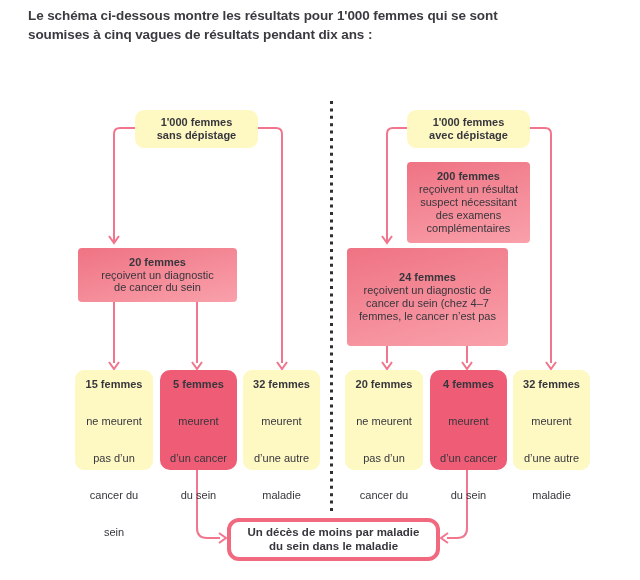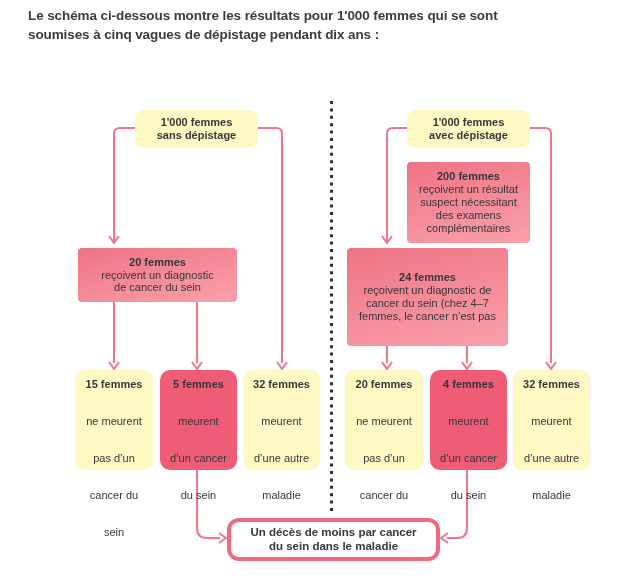--- a/index.html
+++ b/index.html
@@ -31,21 +31,21 @@
     font-weight:bold; font-size:11.5px; justify-content:center;
   }
 </style>
 </head>
 <body>
 
 <div id="canvas">
 
   <div class="intro">
     <div>Le schéma ci-dessous montre les résultats pour 1'000 femmes qui se sont</div>
-    <div>soumises à cinq vagues de dépistage pendant dix ans :</div>
+    <div>soumises à cinq vagues de résultats pendant dix ans :</div>
   </div>
 
   <svg class="wires" width="640" height="580" viewBox="0 0 640 580">
     <g stroke="#f0758d" stroke-width="2" fill="none" stroke-linejoin="miter" stroke-linecap="butt">
 
       <path d="M135,128 H120 Q114,128 114,134 V242"></path>
       <path d="M109,236 L114,243 L119,236"></path>
       <path d="M114,302 V363"></path>
       <path d="M109,362 L114,369 L119,362"></path>
       <path d="M197,302 V363"></path>
@@ -139,17 +139,17 @@
   </div>
 
   <div class="box gray top-pad" style="left:513px; top:370px; width:77px; height:100px;">
     <div class="num">32 femmes</div>
     <div>meurent</div>
     <div>d’une autre</div>
     <div>maladie</div>
   </div>
 
   <div class="box conclusion" style="left:227px; top:518px; width:213px; height:43px;">
-    <div>Un décès de moins par cancer</div>
+    <div>Un décès de moins par maladie</div>
     <div>du sein dans le maladie</div>
   </div>
 
 </div>
 
 </body></html>

